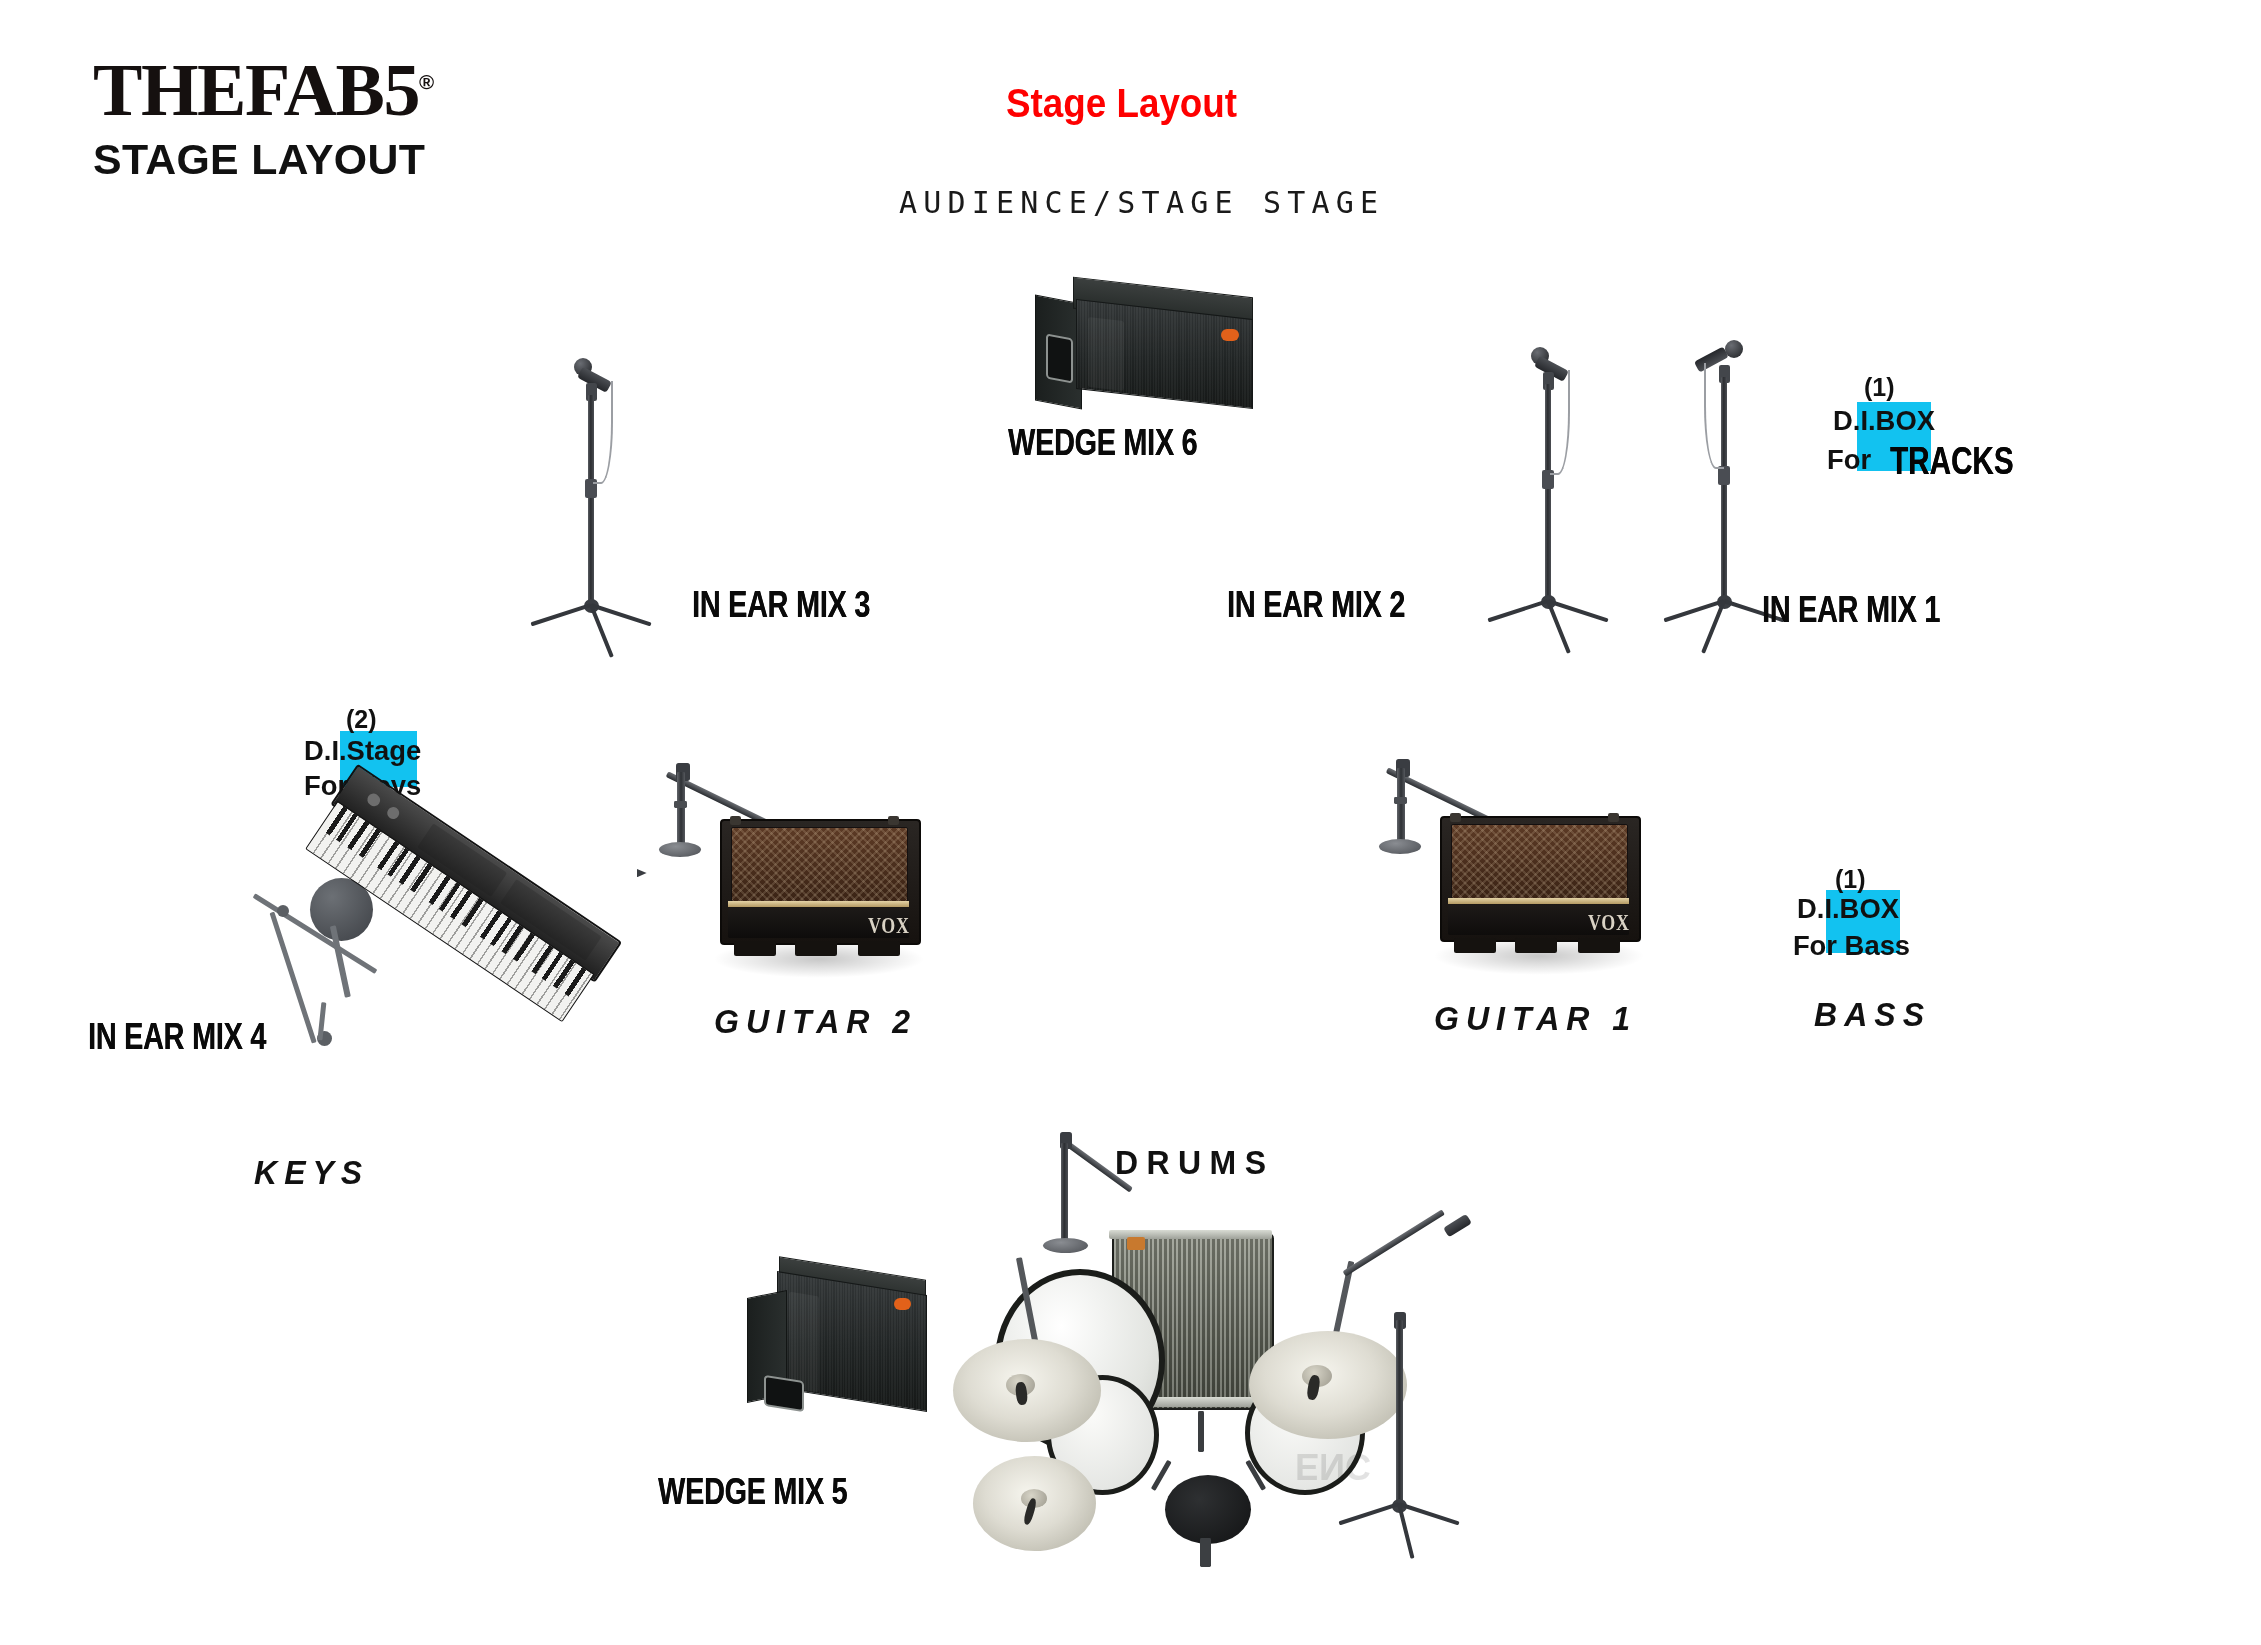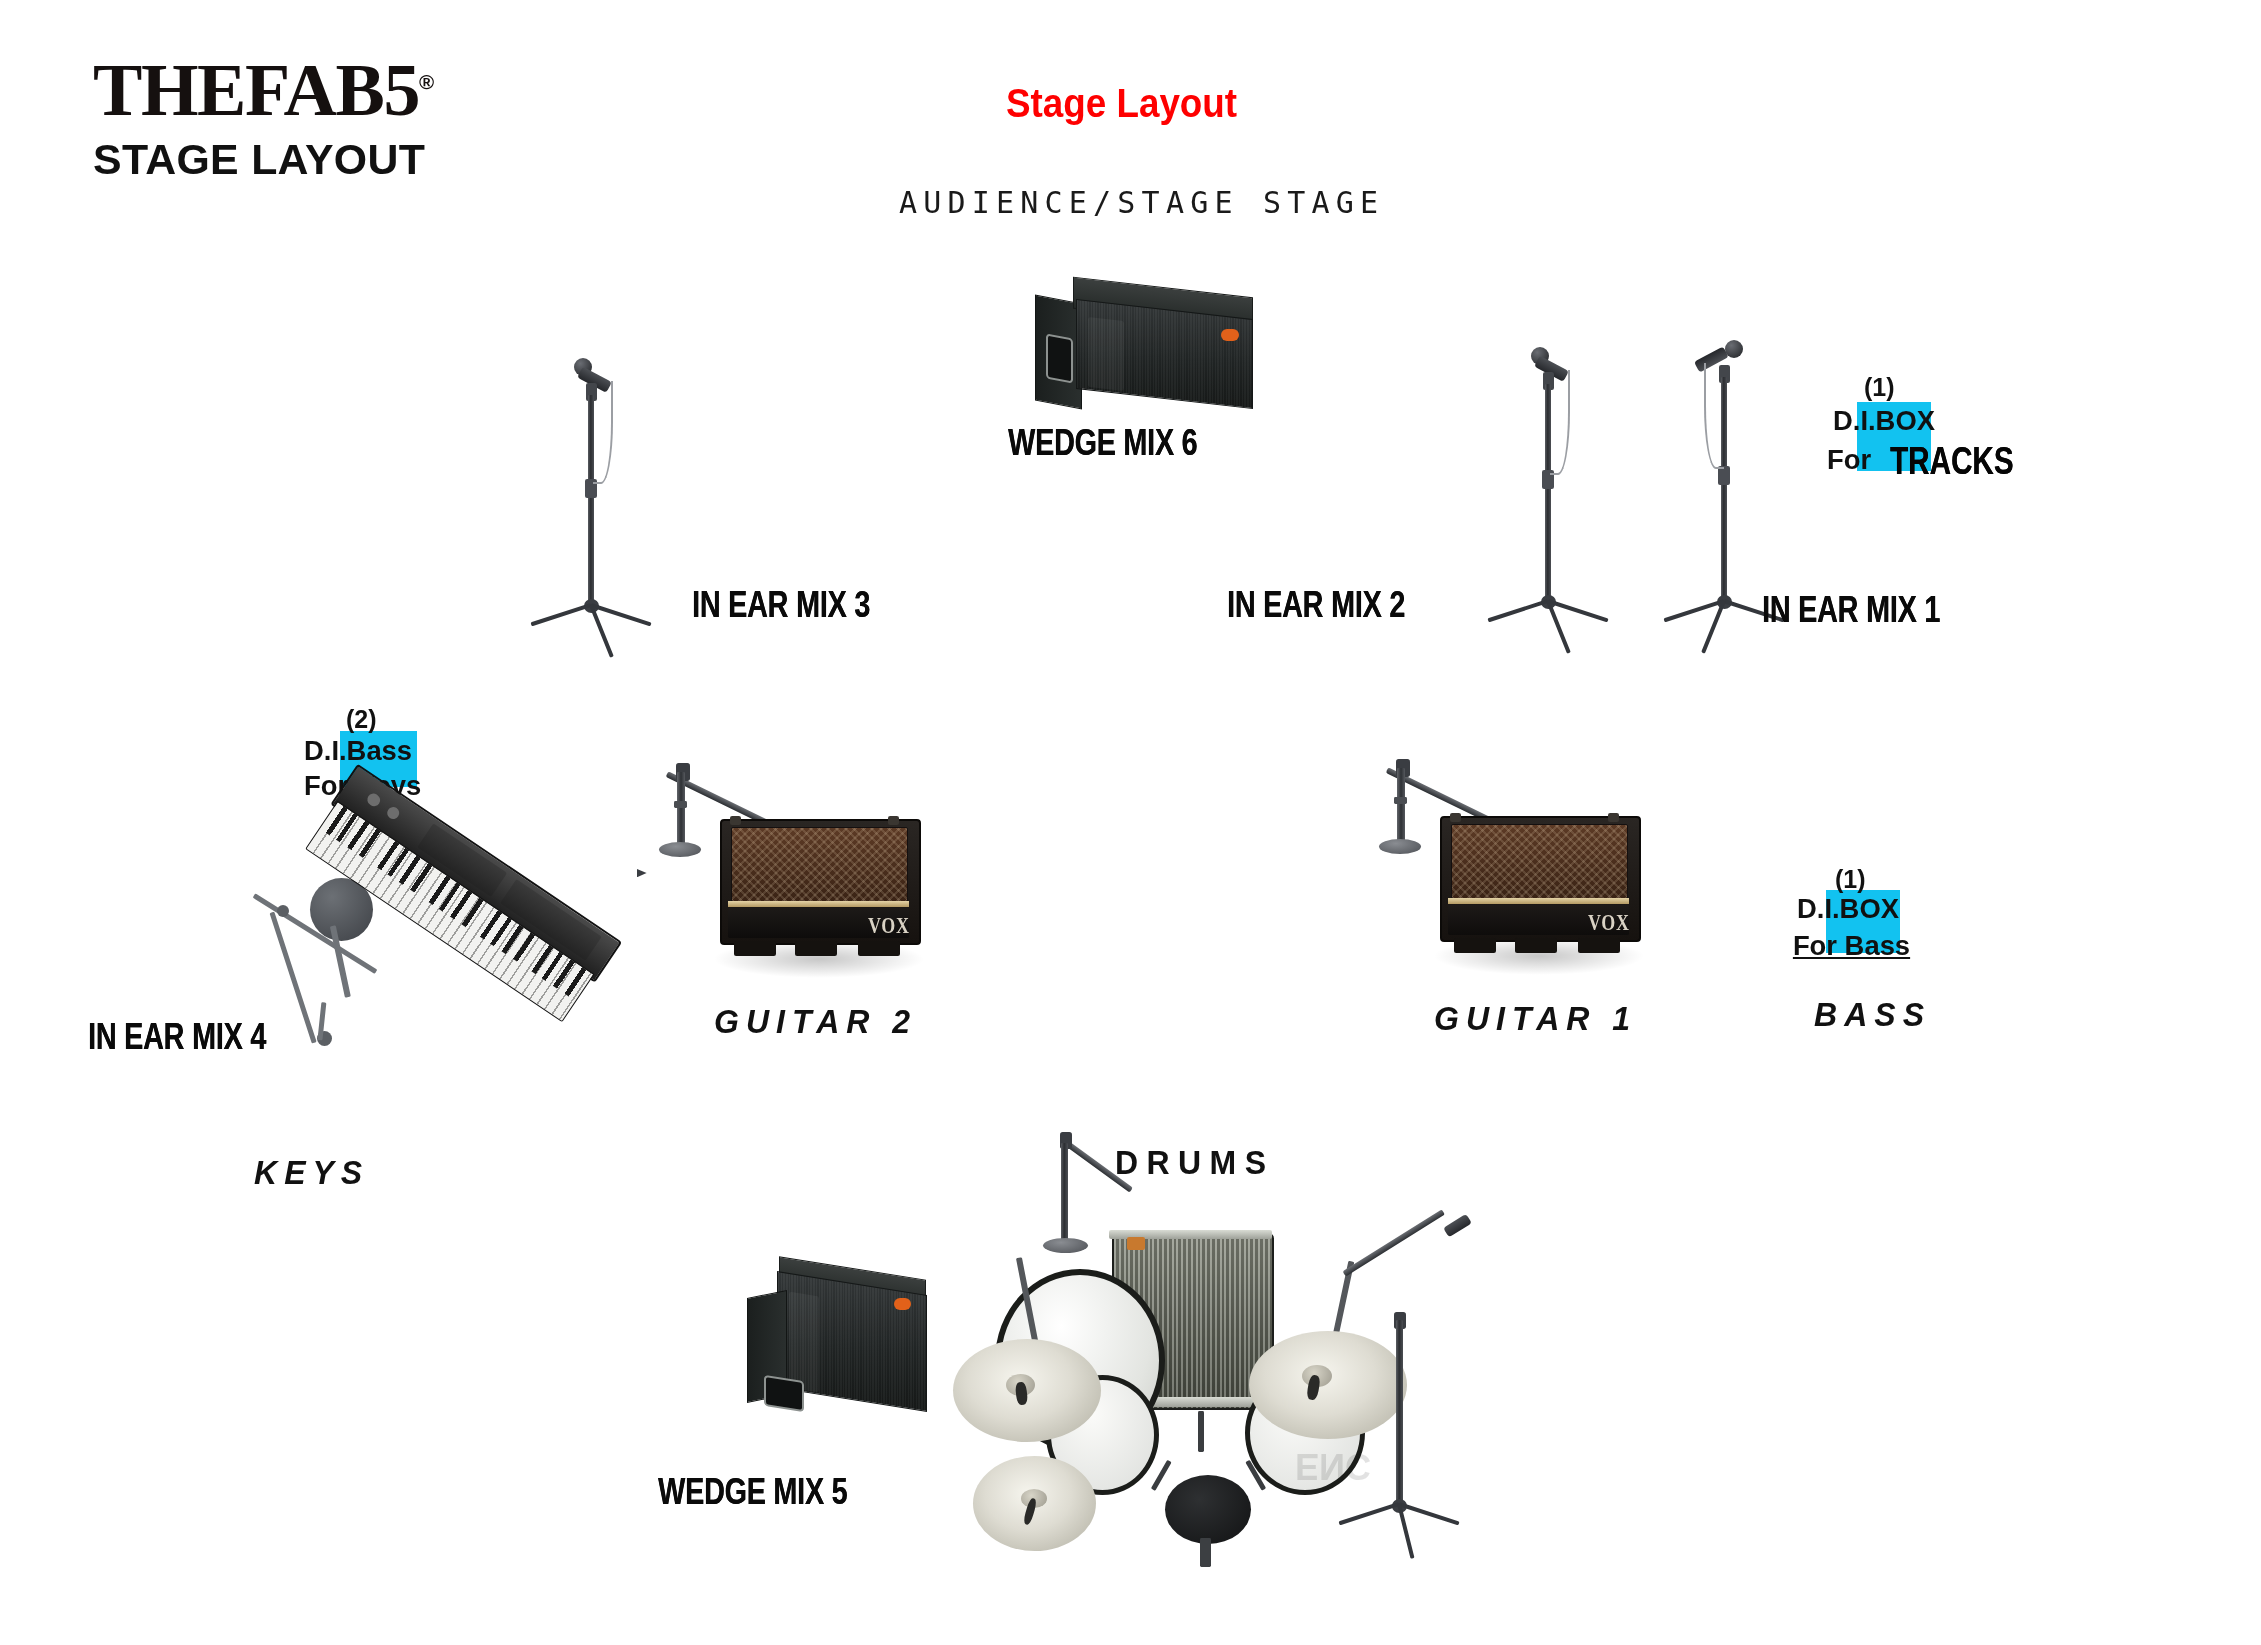--- a/index.html
+++ b/index.html
@@ -355,29 +355,29 @@
     <div class="di-swatch" style="left:56px;top:44px;width:74px;height:69px;"></div>
     <div class="di-count" style="left:63px;top:16.5px;">(1)</div>
     <div class="di-line" style="left:32px;top:49px;">D.I.BOX</div>
     <div class="di-line" style="left:26px;top:88px;">For</div>
     <div class="di-overlay" style="left:89px;top:84px;">TRACKS</div>
   </div>
 
   <div class="di-group" style="left:293px;top:701px;width:178px;height:89px;">
     <div class="di-swatch" style="left:47px;top:30px;width:77px;height:56px;"></div>
     <div class="di-count" style="left:53px;top:5.5px;">(2)</div>
-    <div class="di-line" style="left:11px;top:36px;">D.I.Bass</div>
+    <div class="di-line" style="left:11px;top:36px;">D.I.Stage</div>
     <div class="di-line" style="left:11px;top:71px;">For Keys</div>
   </div>
 
   <div class="di-group" style="left:1786px;top:861px;width:178px;height:89px;">
     <div class="di-swatch" style="left:40px;top:29px;width:74px;height:63px;"></div>
     <div class="di-count" style="left:49px;top:5.5px;">(1)</div>
     <div class="di-line" style="left:11px;top:34px;">D.I.BOX</div>
-    <div class="di-line" style="left:6.9px;top:71px;text-decoration:underline;">For Bass</div>
+    <div class="di-line" style="left:6.9px;top:71px;">For Bass</div>
   </div>
   <div class="abs spaced-label" style="left:1814px;top:995px;">BASS</div>
 
   <div class="amp-stand" style="left:644px;top:730px;width:130px;height:137px;">
     <div class="as-boom" style="left:23px;top:41px;width:117px;height:6.2px;transform:rotate(26deg);"></div>
     <div class="as-joint" style="left:32px;top:33px;width:13.7px;height:18px;border-radius:2.7px;"></div>
     <div class="as-pole" style="left:33px;top:42px;width:7.5px;height:80px;"></div>
     <div class="as-ring" style="left:30px;top:71px;width:13px;height:6.9px;"></div>
     <div class="as-base" style="left:15px;top:112px;width:42px;height:15px;"></div>
   </div>

